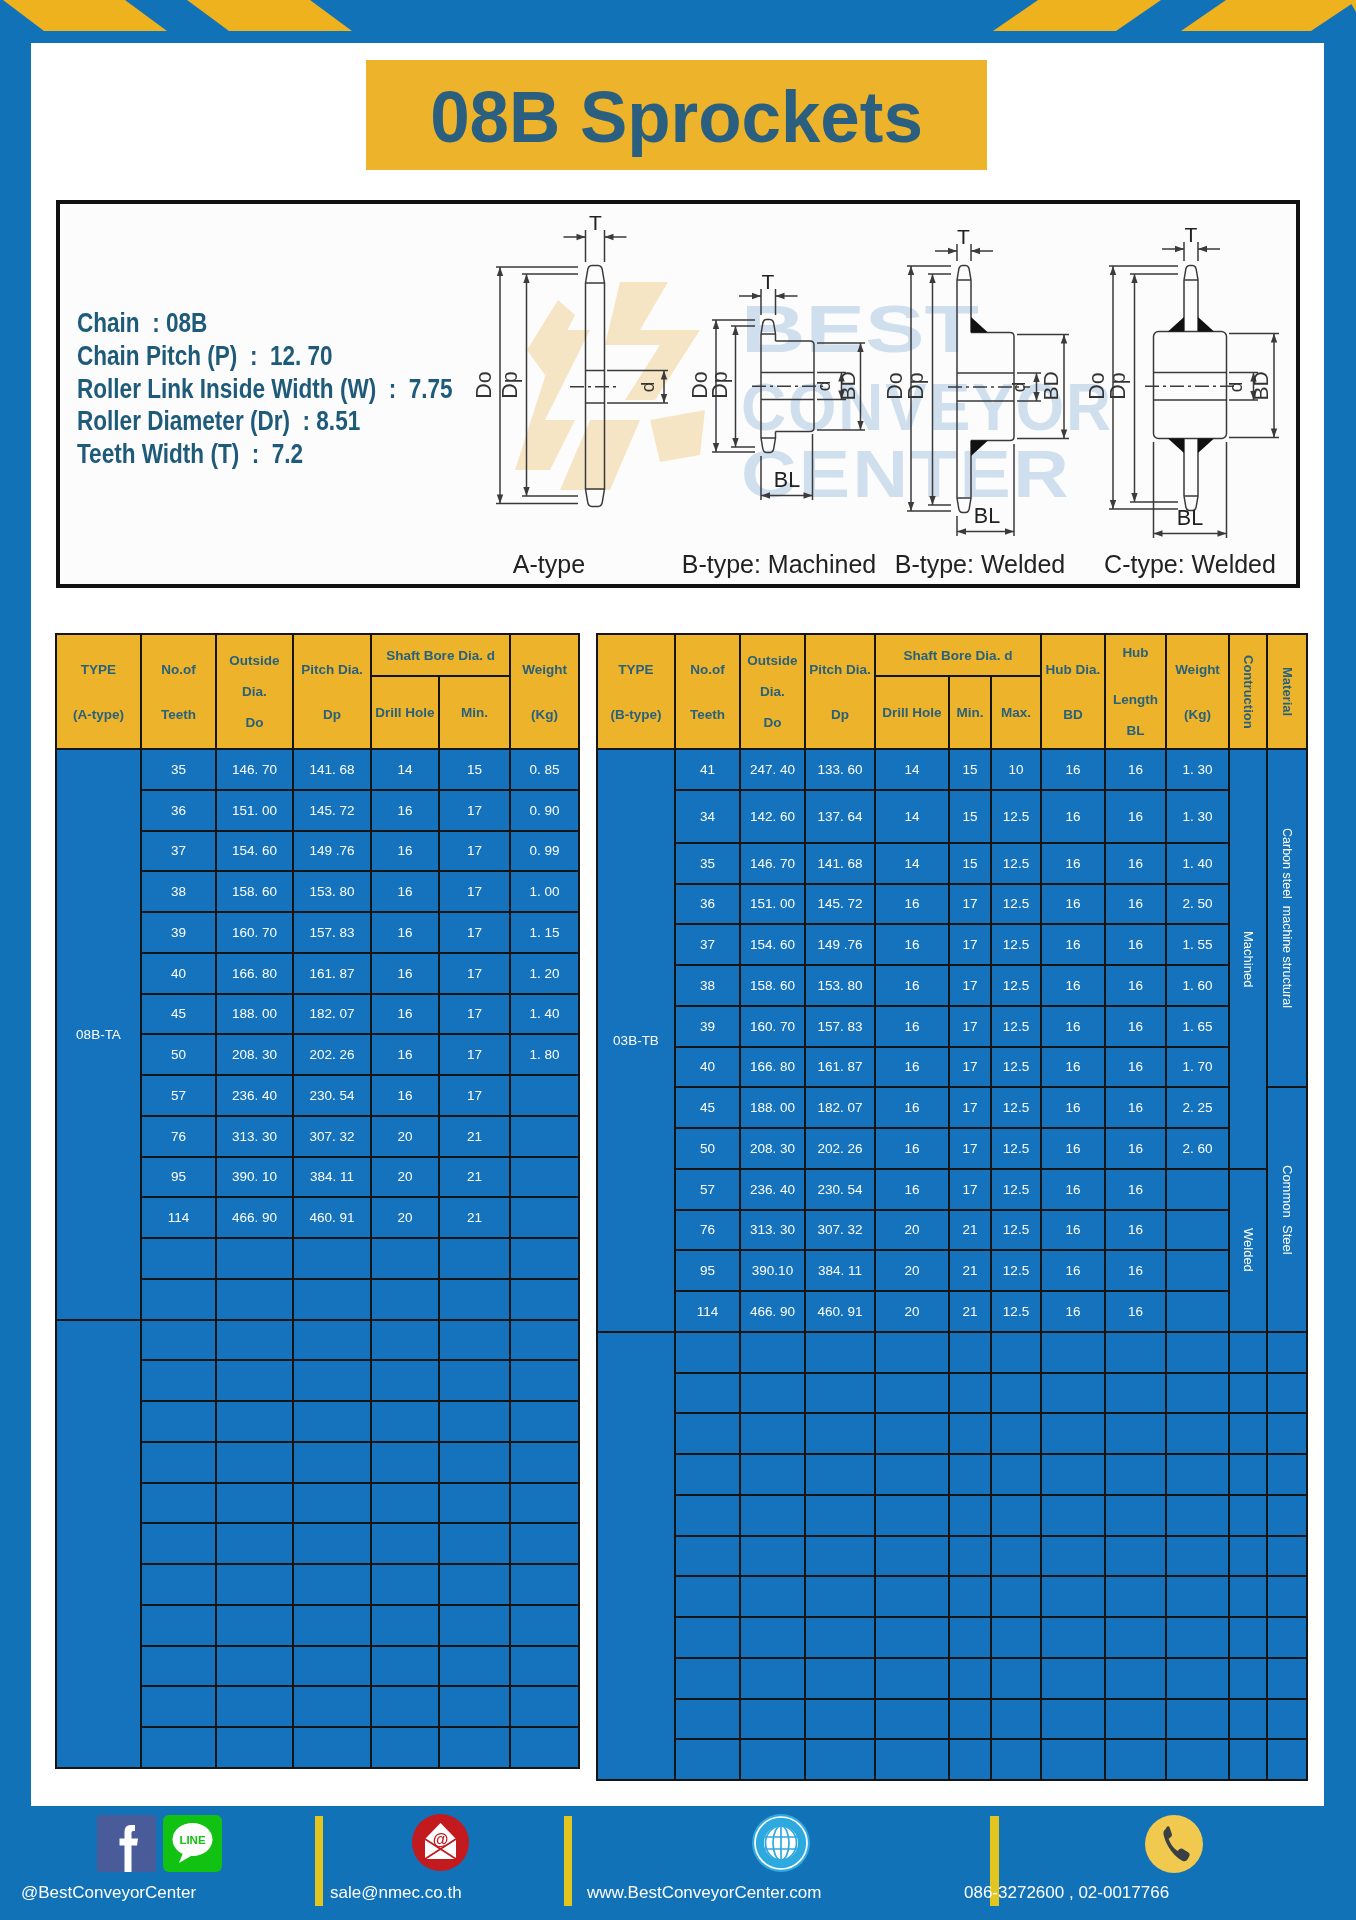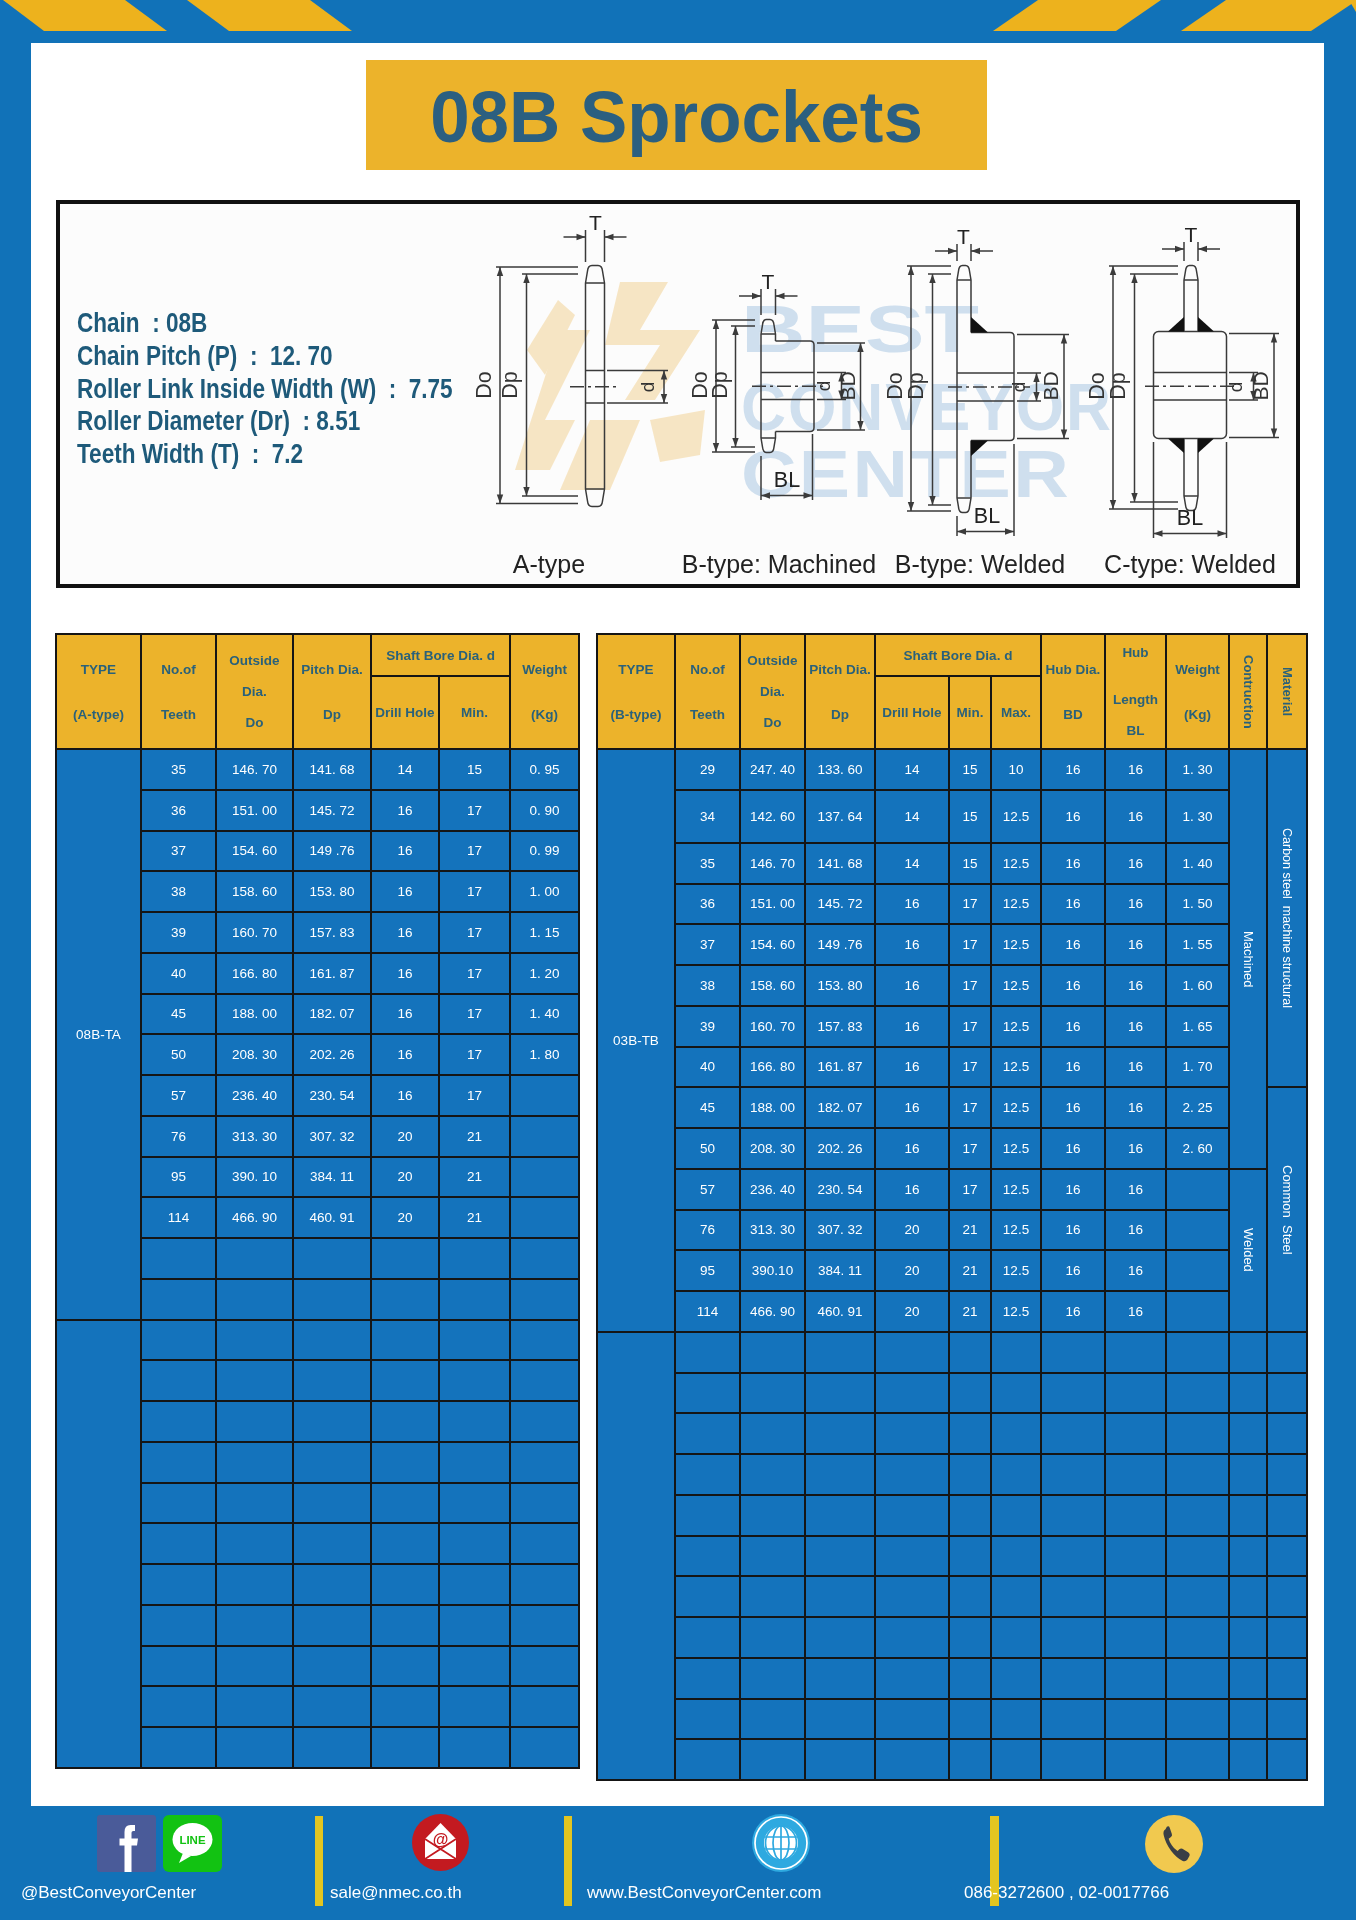--- a/index.html
+++ b/index.html
@@ -280,21 +280,21 @@
         <th>Drill Hole</th>
         <th>Min.</th>
       </tr>
 <tr style="height:40.76px;">
 <td rowspan="14">08B-TA</td>
 <td>35</td>
 <td>146. 70</td>
 <td>141. 68</td>
 <td>14</td>
 <td>15</td>
-<td>0. 95</td>
+<td>0. 85</td>
 </tr>
 <tr style="height:40.76px;">
 <td>36</td>
 <td>151. 00</td>
 <td>145. 72</td>
 <td>16</td>
 <td>17</td>
 <td>0. 90</td>
 </tr>
 <tr style="height:40.76px;">
@@ -536,21 +536,21 @@
 <th rowspan="2" class="vert" style="font-size:13px;">Contruction</th>
 <th rowspan="2" class="vert" style="font-size:13px;">Material</th>
 </tr>
 <tr style="height:73px;">
         <th>Drill Hole</th>
         <th>Min.</th>
         <th>Max.</th>
       </tr>
 <tr style="height:40.76px;">
 <td rowspan="14">03B-TB</td>
-<td>29</td>
+<td>41</td>
 <td>247. 40</td>
 <td>133. 60</td>
 <td>14</td>
 <td>15</td>
 <td>10</td>
 <td>16</td>
 <td>16</td>
 <td>1. 30</td>
 <td rowspan="10" class="vert" style="font-size:13px;">Machined</td>
 <td rowspan="8" class="vert" style="font-size:12.5px;">Carbon steel&nbsp;&nbsp;machine structural</td>
@@ -579,21 +579,21 @@
 </tr>
 <tr style="height:40.76px;">
 <td>36</td>
 <td>151. 00</td>
 <td>145. 72</td>
 <td>16</td>
 <td>17</td>
 <td>12.5</td>
 <td>16</td>
 <td>16</td>
-<td>1. 50</td>
+<td>2. 50</td>
 </tr>
 <tr style="height:40.76px;">
 <td>37</td>
 <td>154. 60</td>
 <td>149 .76</td>
 <td>16</td>
 <td>17</td>
 <td>12.5</td>
 <td>16</td>
 <td>16</td>

